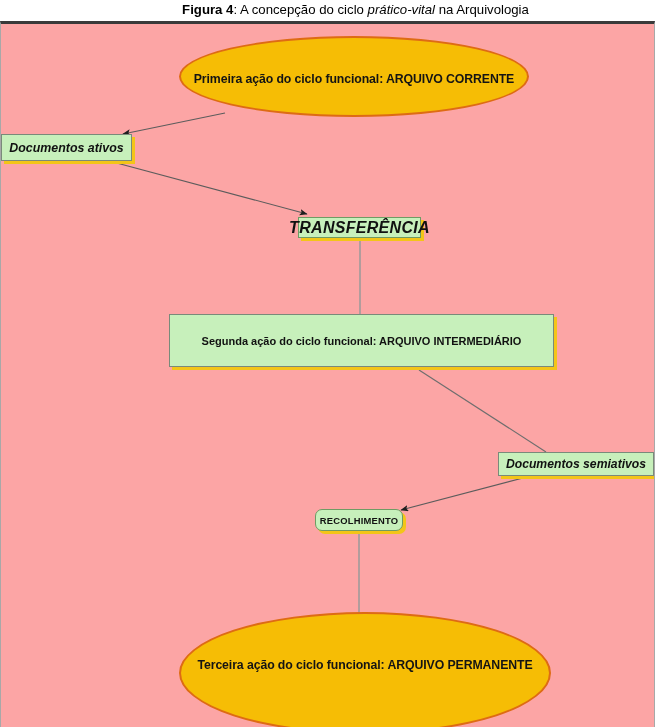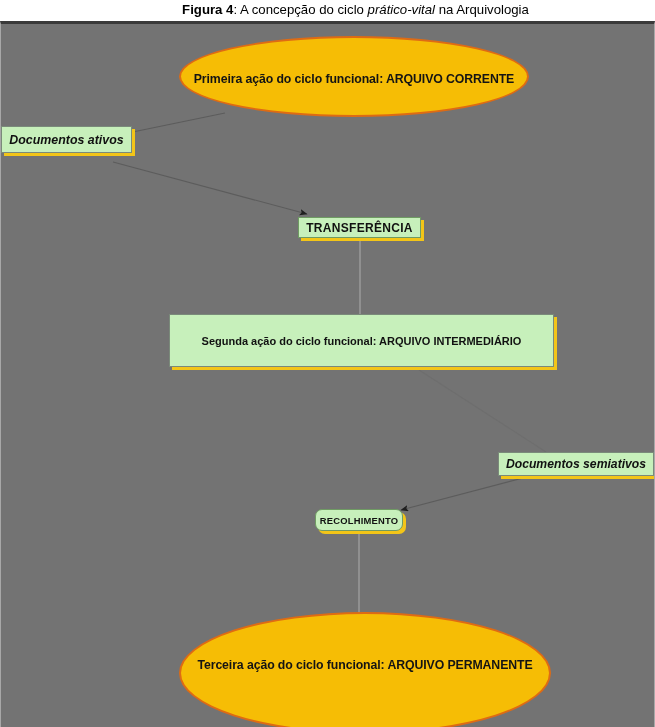--- a/index.html
+++ b/index.html
@@ -40,21 +40,21 @@
   #frame {
     position: absolute;
     left: 0;
     top: 21px;
     width: 655px;
     height: 706px;
     box-sizing: border-box;
     border-top: 3px solid #3a3a3a;
     border-left: 1px solid #a8a8a8;
     border-right: 1px solid #a8a8a8;
-    background: #737373;
+    background: #fca5a5;
     overflow: hidden;
   }
   #canvas {
     position: absolute;
     left: 0;
     top: 0;
     width: 655px;
     height: 706px;
   }
 
@@ -111,21 +111,21 @@
     justify-content: center;
     box-shadow: 3px 3px 0 0 #f3c518;
   }
   .gbox .btext {
     color: #111111;
     white-space: nowrap;
   }
 
   #node-doc-ativos {
     left: 0px;
-    top: 102px;
+    top: 110px;
     width: 131px;
     height: 27px;
   }
   #node-doc-ativos .btext {
     font-size: 12.4px;
     font-weight: bold;
     font-style: italic;
   }
 
   #node-doc-semiativos {
@@ -141,22 +141,23 @@
   }
 
   #node-transferencia {
     left: 297px;
     top: 193px;
     width: 123px;
     height: 21px;
     border-color: #6f9b63;
   }
   #node-transferencia .btext {
-    font-size: 12px;
-    font-weight: bold;
+    font-size: 16px;
+    font-weight: bold;
+    font-style: italic;
     letter-spacing: 0.3px;
   }
 
   #node-recolhimento {
     left: 314px;
     top: 485px;
     width: 88px;
     height: 22px;
     border-color: #6f9b63;
     border-radius: 7px;

